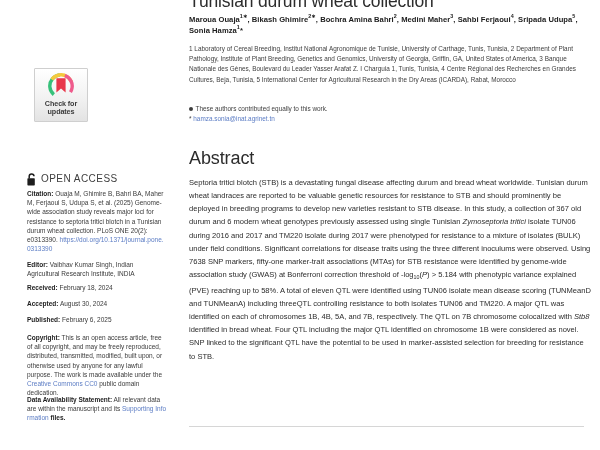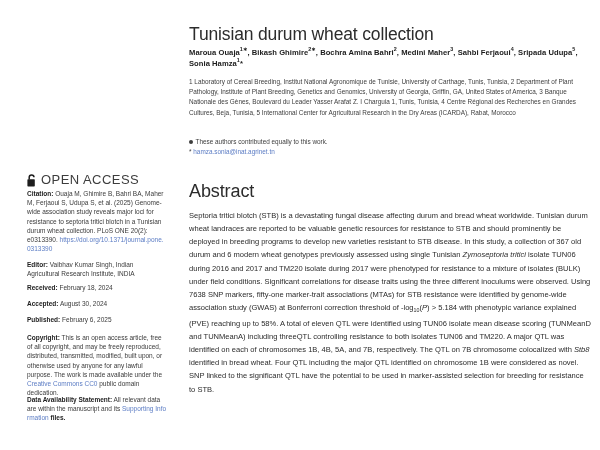--- a/index.html
+++ b/index.html
@@ -74,21 +74,21 @@
     align-items: center;
     gap: 4px;
   }
   .oa-lock {
     width: 10px;
     height: 13px;
     position: relative;
     display: inline-block;
   }
   .oa-text {
-    font-size: 13px;
+    font-size: 10px;
     letter-spacing: 0.45px;
     color: #3d3d3d;
     font-family: "Liberation Sans", sans-serif;
   }
 
   .sb-block {
     position: absolute;
     left: 27px;
     width: 140px;
     font-size: 6.5px;
@@ -106,21 +106,20 @@
   #sb-published{ top: 315px; }
   #sb-copyright{ top: 333px; }
   #sb-data     { top: 395px; }
 
   
   .main {
     flex: 1 1 auto;
     position: relative;
     box-sizing: border-box;
     padding: 0 8px 0 8px;
-    margin-top: 33px;
   }
 
   .doc-title {
     position: absolute;
     top: -9px;
     left: 8px;
     right: 6px;
     font-size: 17.5px;
     line-height: 21px;
     font-weight: normal;
@@ -205,20 +204,34 @@
     background: #d6d6d6;
   }
 </style>
 </head>
 <body>
 
 <div class="page">
 
   <aside class="sidebar">
 
+    <div class="crossmark-wrap">
+      <span class="crossmark-logo">
+        <svg viewBox="0 0 26 26" width="26" height="26" aria-hidden="true">
+          <circle cx="13" cy="13" r="11.2" fill="none" stroke="#37c17a" stroke-width="3.4" stroke-dasharray="26 44" transform="rotate(130 13 13)"></circle>
+          <circle cx="13" cy="13" r="11.2" fill="none" stroke="#f5c93d" stroke-width="3.4" stroke-dasharray="24 46" transform="rotate(-145 13 13)"></circle>
+          <circle cx="13" cy="13" r="11.2" fill="none" stroke="#ef5b8c" stroke-width="3.4" stroke-dasharray="20 50" transform="rotate(-70 13 13)"></circle>
+          <path d="M8.4 5.2 h9.2 v14.4 l-4.6 -4.0 l-4.6 4.0 z" fill="#e8374a"></path>
+        </svg>
+      </span>
+      <span class="crossmark-label">
+        <span>Check for</span><br>
+        <span>updates</span>
+      </span>
+    </div>
 
     <div class="oa-row">
       <span class="oa-lock">
         <svg viewBox="0 0 10 13" width="10" height="13" aria-hidden="true">
           <path d="M2.2 5.4 V3.3 a2.4 2.4 0 0 1 4.8 0" fill="none" stroke="#1d1d1d" stroke-width="1.5"></path>
           <rect x="0.4" y="5.3" width="7.4" height="7.2" rx="0.7" fill="#1d1d1d"></rect>
         </svg>
       </span>
       <span class="oa-text">OPEN ACCESS</span>
     </div>

